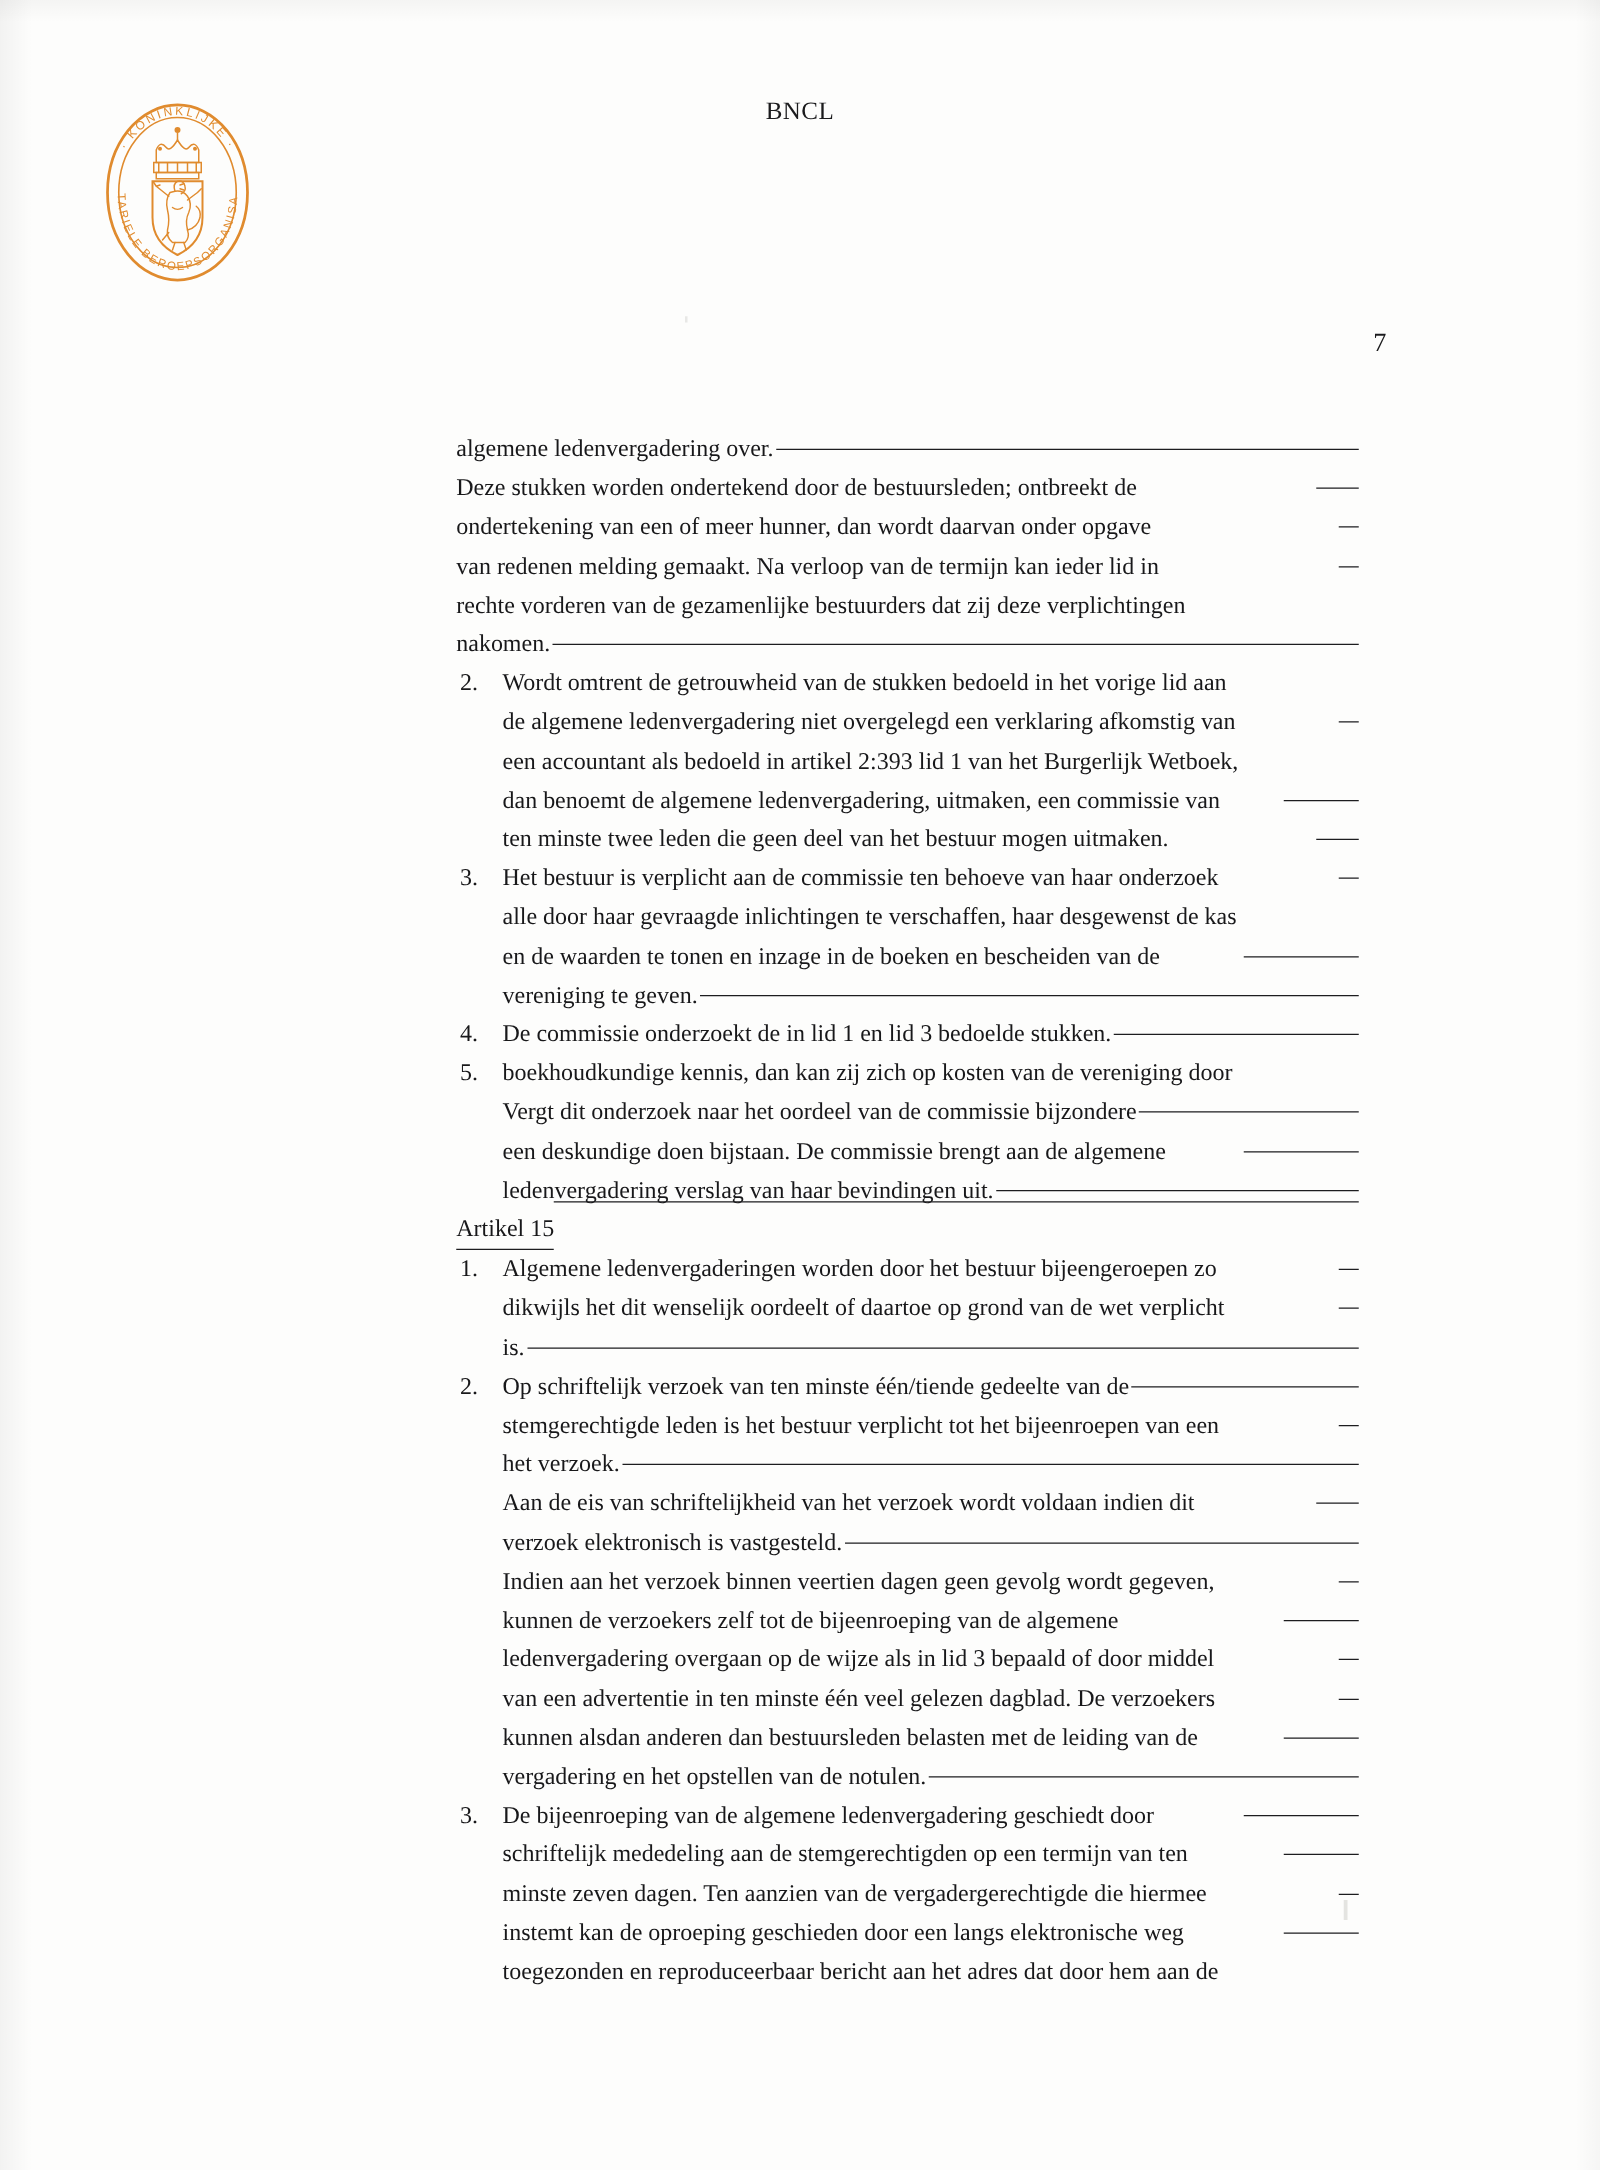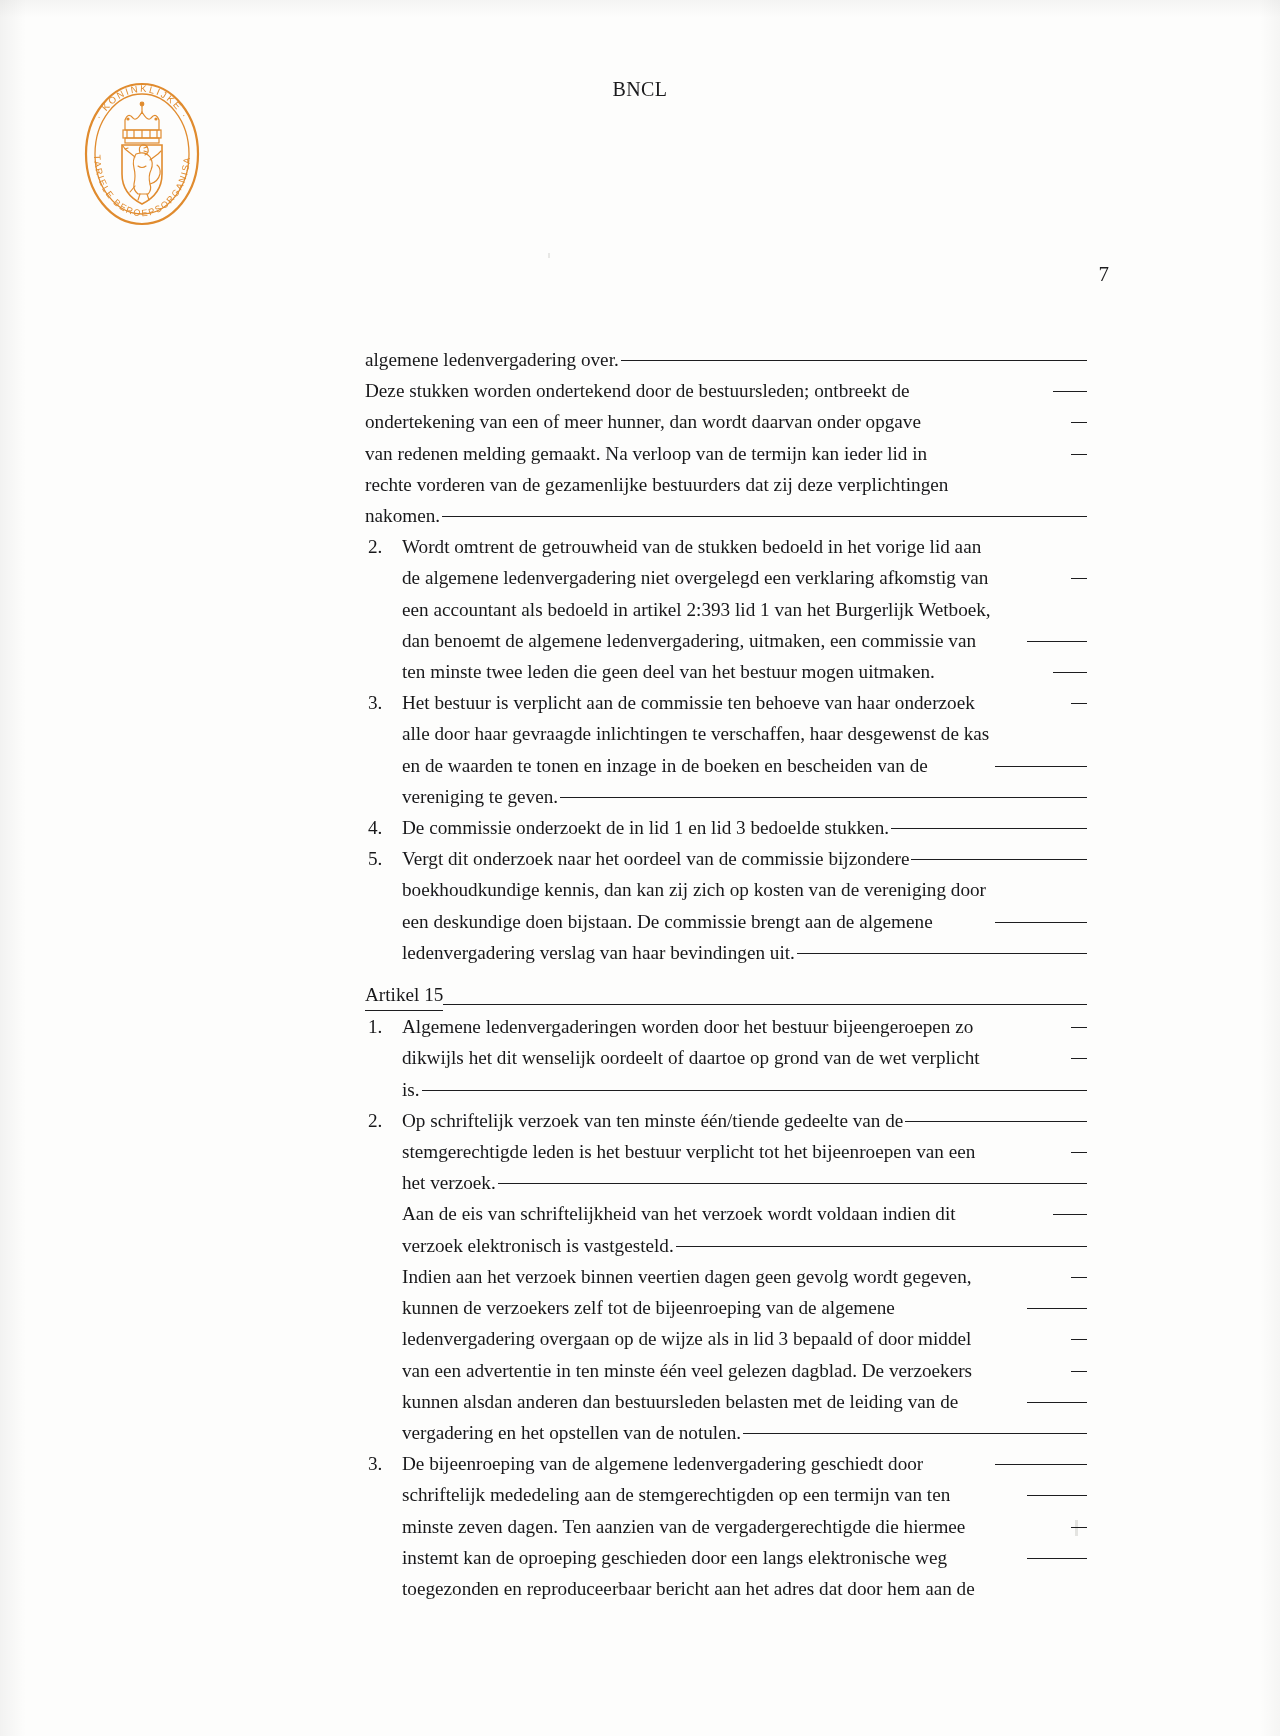--- a/index.html
+++ b/index.html
@@ -163,24 +163,23 @@
   
   .flat { width: 100%; }
 
   .artikel-head {
     display: inline-block;
     border-bottom: 1.5px solid #1d1d1f;
     padding-bottom: 0px;
   }
   .head-line {
     display: flex;
-    align-items: flex-end;
+    align-items: flex-start;
     width: 100%;
     white-space: nowrap;
-    margin-top: 11px;
   }
   .head-line .fill {
     flex: 1 1 auto;
     position: relative;
     height: 0;
     margin-left: 0px;
   }
   .head-line .fill::before {
     content: "";
     position: absolute;
@@ -327,26 +326,26 @@
           <div class="content">
             <div class="line ">
               <span class="txt">De commissie onderzoekt de in lid 1 en lid 3 bedoelde stukken.</span>
               <span class="fill"></span>
             </div>
           </div>
         </div>
         <div class="li">
           <div class="num">5.</div>
           <div class="content">
-            <div class="line ">
-              <span class="txt">Vergt dit onderzoek naar het oordeel van de commissie bijzondere</span>
-              <span class="fill"></span>
-            </div>
             <div class="line nofill">
               <span class="txt">boekhoudkundige kennis, dan kan zij zich op kosten van de vereniging door</span>
+              <span class="fill"></span>
+            </div>
+            <div class="line ">
+              <span class="txt">Vergt dit onderzoek naar het oordeel van de commissie bijzondere</span>
               <span class="fill"></span>
             </div>
             <div class="line tick4">
               <span class="txt">een deskundige doen bijstaan. De commissie brengt aan de algemene</span>
               <span class="fill"></span>
             </div>
             <div class="line ">
               <span class="txt">ledenvergadering verslag van haar bevindingen uit.</span>
               <span class="fill"></span>
             </div>

